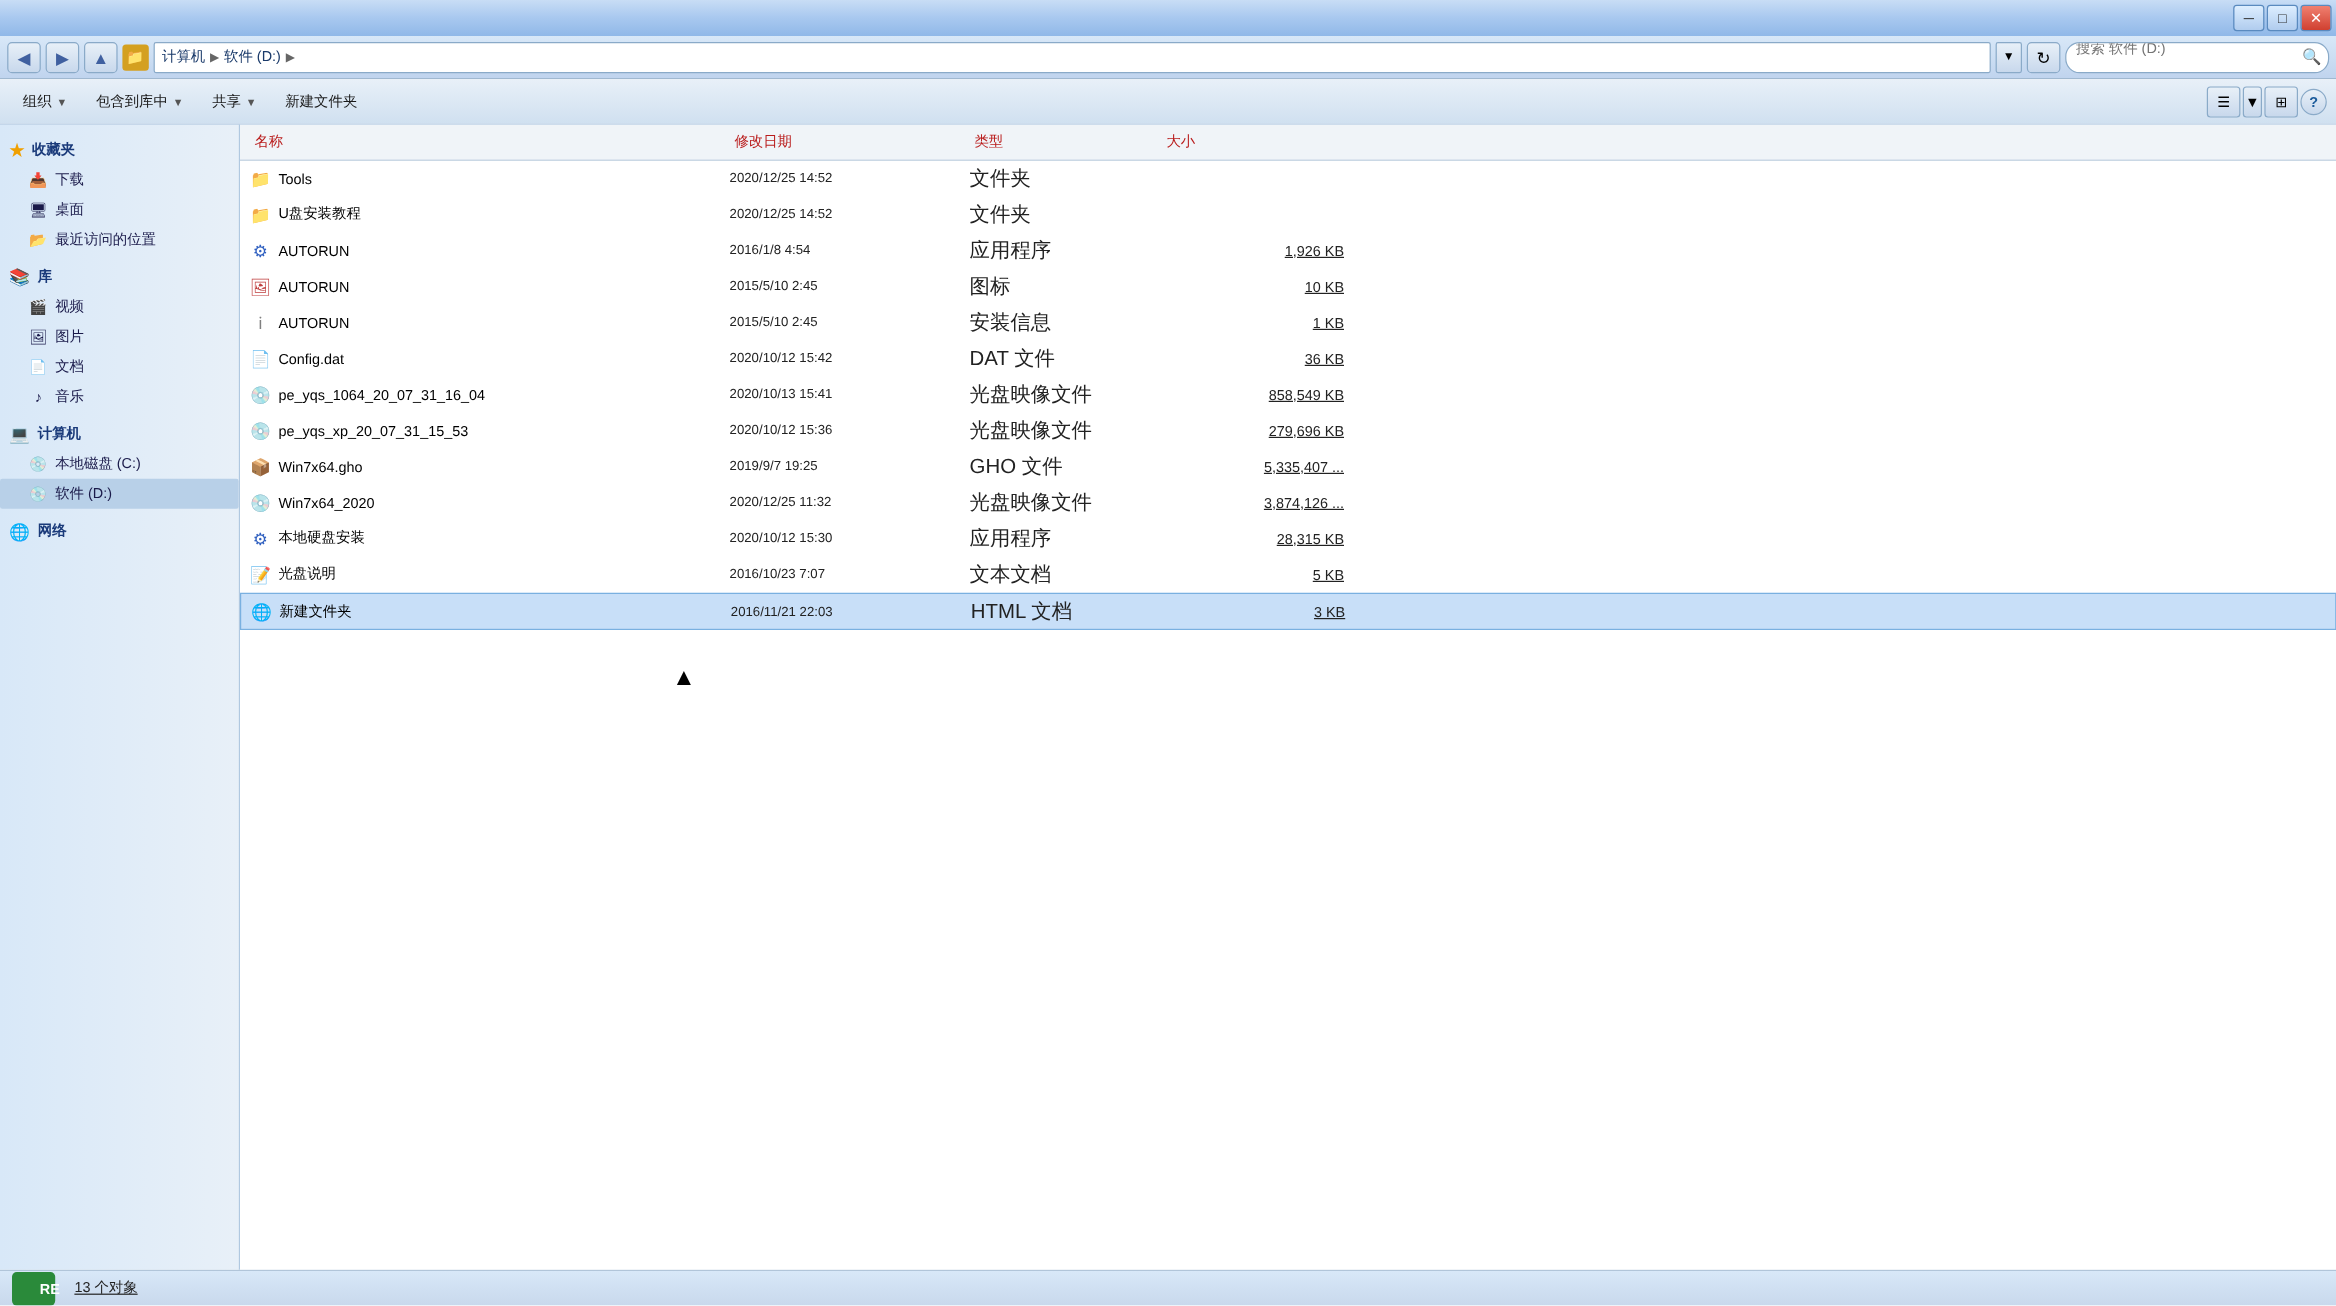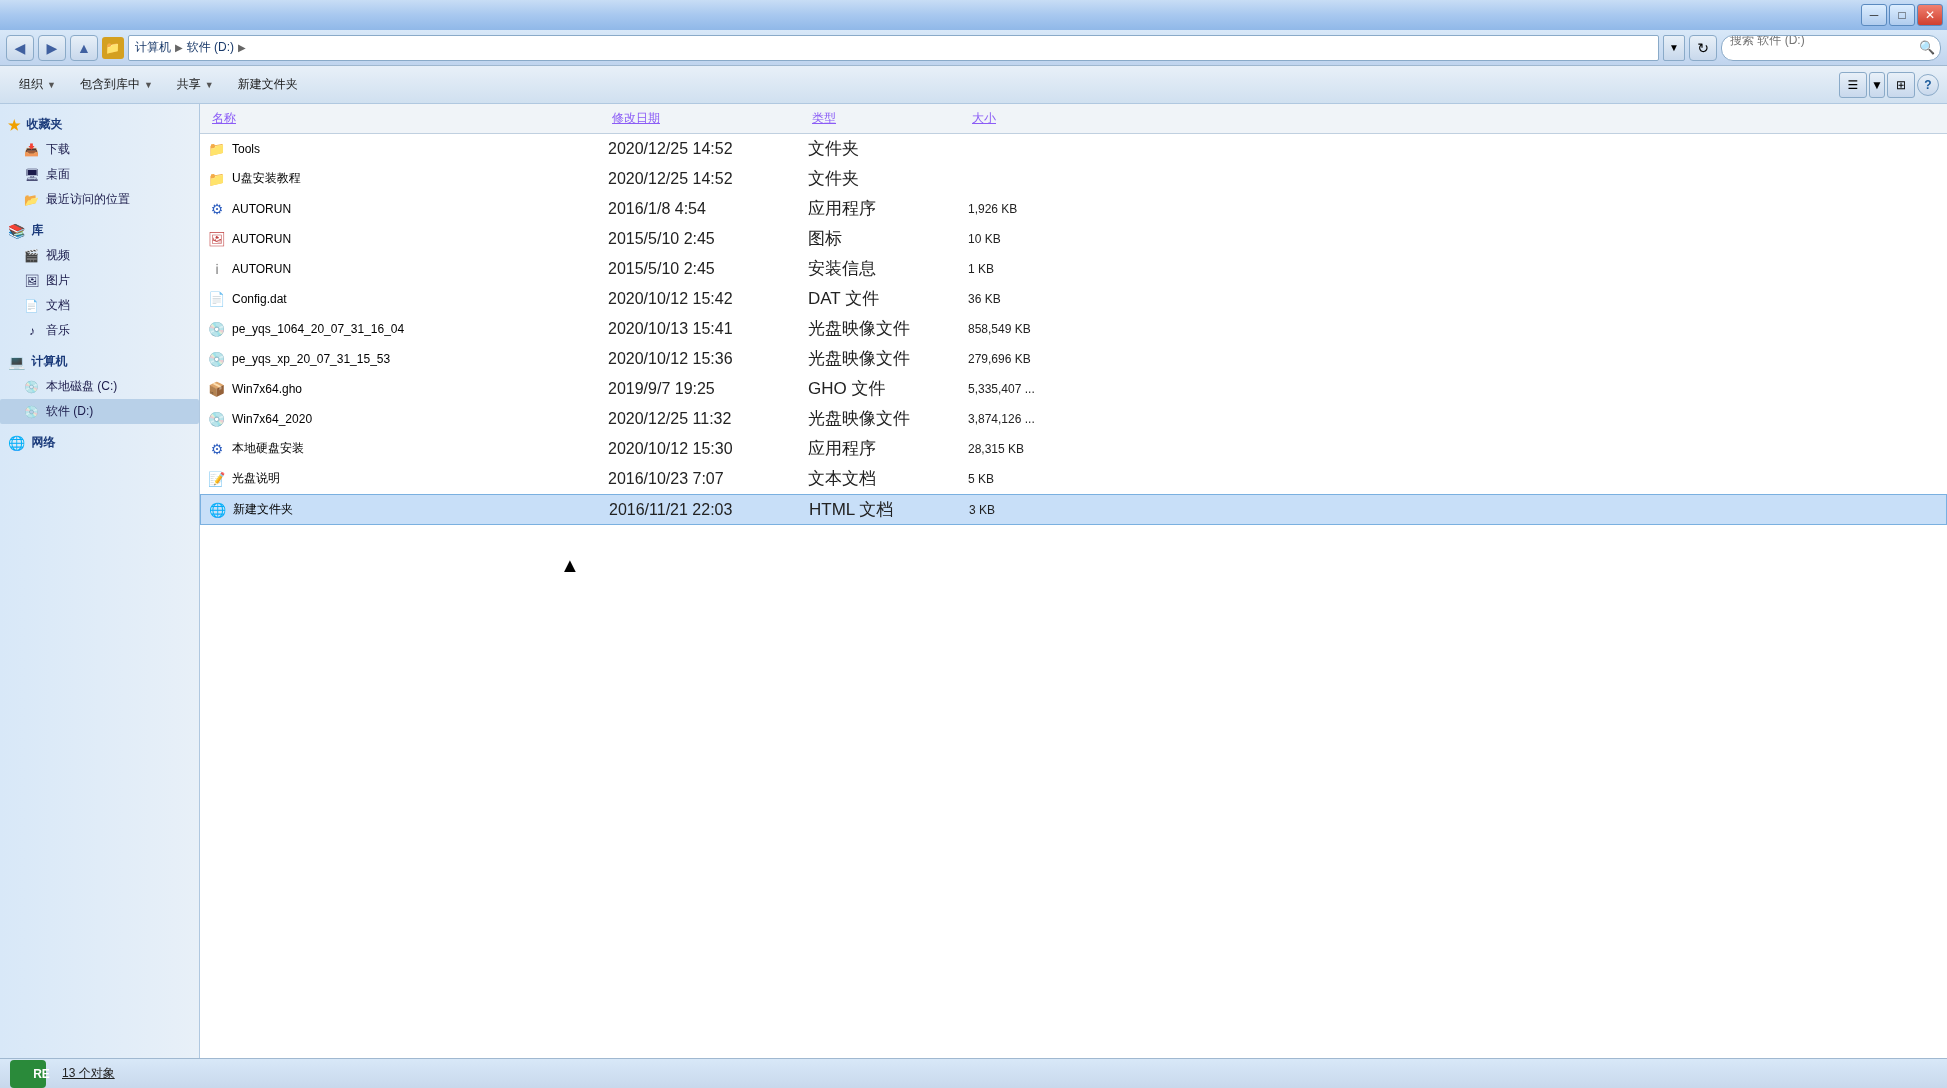--- a/index.html
+++ b/index.html
@@ -245,25 +245,24 @@
       display: grid;
       grid-template-columns: 400px 200px 160px 160px;
       padding: 4px 8px;
       border-bottom: 1px solid #c0d0e0;
       background: #f0f4f8;
       position: sticky;
       top: 0;
     }
     .file-list-header-cell {
       font-size: 12px;
-      color: #8b5cf6;
+      color: #b91c1c;
       font-weight: normal;
       cursor: pointer;
       padding: 2px 4px;
-      text-decoration: underline;
     }
     .file-row {
       display: grid;
       grid-template-columns: 400px 200px 160px 160px;
       padding: 3px 8px;
       align-items: center;
       border-bottom: 1px solid transparent;
     }
     .file-row.selected { background: #c8dff8; border: 1px solid #7ab0e0; }
     .file-name-cell {
@@ -274,23 +273,23 @@
     }
     .file-icon {
       width: 18px;
       height: 18px;
       display: flex;
       align-items: center;
       justify-content: center;
       font-size: 14px;
       flex-shrink: 0;
     }
-    .file-date { font-size: 16px; color: #222; }
+    .file-date { font-size: 11px; color: #222; }
     .file-type { font-size: 17px; color: #222; }
-    .file-size { font-size: 12px; color: #222; padding-right: 8px; }
+    .file-size { font-size: 12px; color: #222; text-align: right; padding-right: 8px; text-decoration: underline; }
 
     
     .status-bar {
       height: 30px;
       background: linear-gradient(to bottom, #d8e8f8, #c8d8ec);
       border-top: 1px solid #a0b8d0;
       display: flex;
       align-items: center;
       padding: 0 10px;
       gap: 16px;

